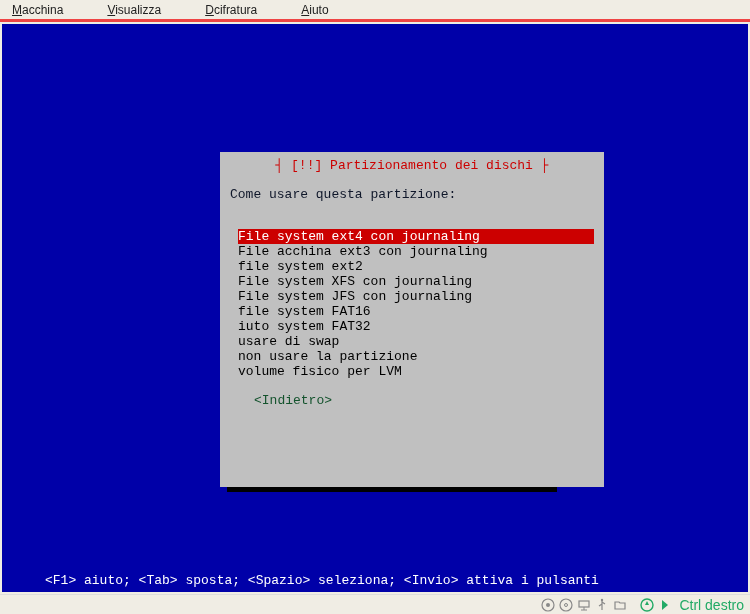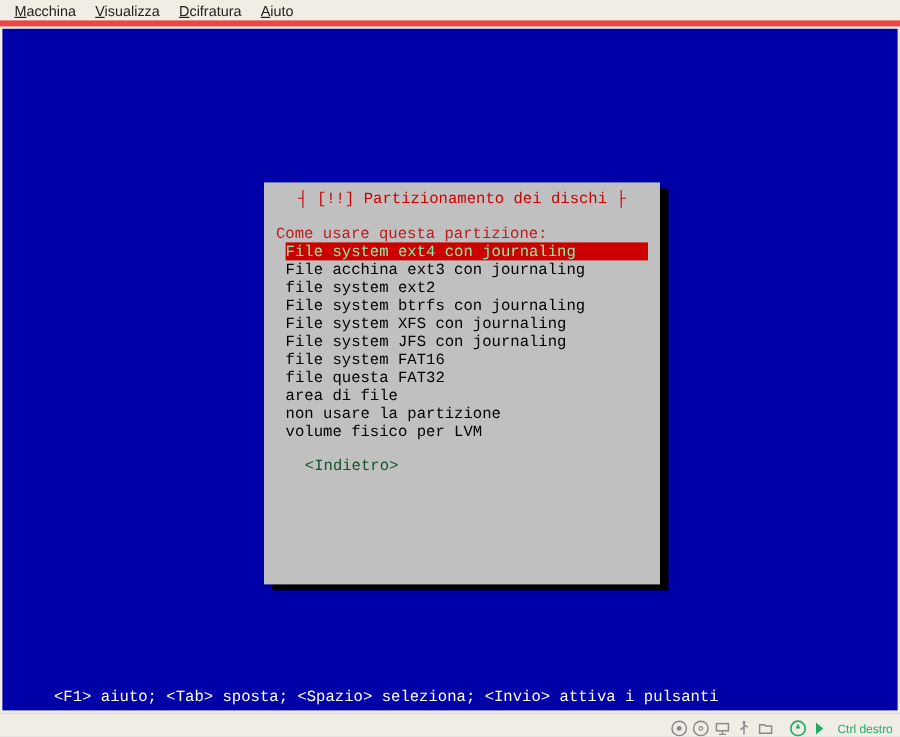--- a/index.html
+++ b/index.html
@@ -6,26 +6,27 @@
     body {
       width: 750px;
       height: 614px;
       font-family: sans-serif;
       background: #f0ede4;
       overflow: hidden;
     }
     .menubar {
       height: 22px;
       background: #f0ede4;
-      border-bottom: 5px solid #ef4444;
+      border-bottom: 3px solid #ef4444;
       display: flex;
       align-items: center;
       padding: 0 4px;
       font-size: 12px;
       color: #222;
+      gap: 28px;
     }
     .menu-item {
       padding: 2px 8px;
       cursor: pointer;
     }
     .menu-item u { text-decoration: underline; }
     .vm-screen {
       background: #0000a8;
       width: 746px;
       height: 568px;
@@ -40,47 +41,47 @@
       left: 225px;
       top: 133px;
       width: 330px;
       height: 335px;
       background: #000;
     }
     .dialog {
       position: absolute;
       left: 218px;
       top: 128px;
-      width: 330px;
+      width: 384px;
       height: 335px;
       background: #c0c0c0;
       color: #000;
       padding: 6px 10px;
     }
     .dialog-title {
       text-align: center;
       color: #c00;
       font-weight: normal;
       margin-bottom: 14px;
       white-space: pre;
     }
     .dialog-prompt {
-      margin-bottom: 0;
-      color: #b91c1c;
+      margin-bottom: 27px;
+      color: #0f172a;
     }
     .option-list { margin-left: 8px; }
     .option {
       white-space: pre;
       line-height: 15px;
       color: #000;
       cursor: pointer;
     }
     .option.selected {
       background: #c00;
-      color: #86efac;
+      color: #ffffff;
       padding-right: 16px;
     }
     .back-btn {
       margin-top: 14px;
       margin-left: 24px;
       color: #14532d;
       cursor: pointer;
     }
     .statusline {
       position: absolute;
@@ -91,24 +92,24 @@
       white-space: pre;
       margin-left: 39px;
     }
     .host-statusbar {
       position: absolute;
       bottom: 0;
       right: 0;
       height: 20px;
       background: #f0ede4;
       display: flex;
-      align-items: flex-end;
+      align-items: center;
       gap: 3px;
       padding: 0 6px;
-      font-size: 10px;
+      font-size: 14px;
       border-top: 1px solid #ddd;
       width: 100%;
       justify-content: flex-end;
     }
     .host-icon {
       width: 15px;
       height: 15px;
       display: inline-flex;
       align-items: center;
       justify-content: center;
@@ -130,26 +131,25 @@
 
 <div class="vm-screen">
   <div class="dialog-shadow"></div>
   <div class="dialog">
     <div class="dialog-title">┤ [!!] Partizionamento dei dischi ├</div>
     <div class="dialog-prompt">Come usare questa partizione:</div>
     <div class="option-list">
         <div class="option selected">File system ext4 con journaling</div>
         <div class="option">File acchina ext3 con journaling</div>
         <div class="option">file system ext2</div>
-        <div class="option">File system btrfs con journaling</div>
         <div class="option">File system XFS con journaling</div>
         <div class="option">File system JFS con journaling</div>
         <div class="option">file system FAT16</div>
-        <div class="option">file questa FAT32</div>
-        <div class="option">area di file</div>
+        <div class="option">iuto system FAT32</div>
+        <div class="option">usare di swap</div>
         <div class="option">non usare la partizione</div>
         <div class="option">volume fisico per LVM</div>
       </div>
     <div class="back-btn">&lt;Indietro&gt;</div>
   </div>
   <div class="statusline">&lt;F1&gt; aiuto; &lt;Tab&gt; sposta; &lt;Spazio&gt; seleziona; &lt;Invio&gt; attiva i pulsanti</div>
 </div>
 
 <div class="host-statusbar">
   <span class="host-icon">

